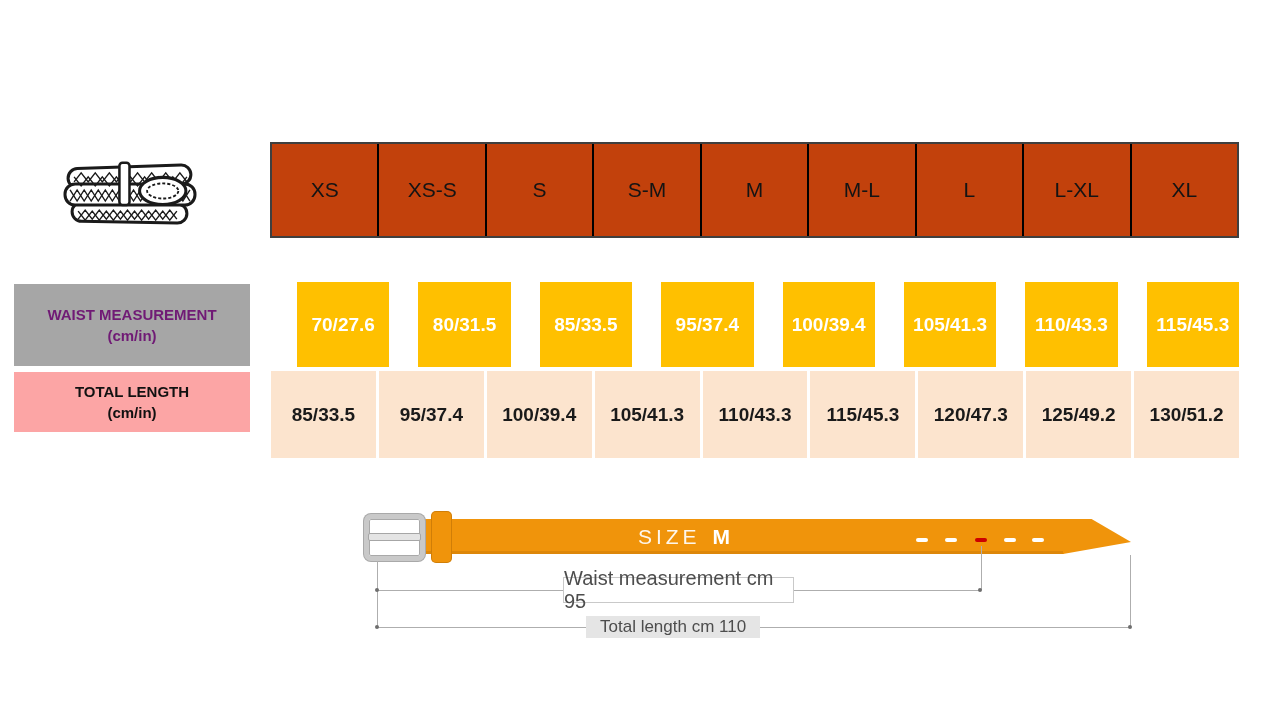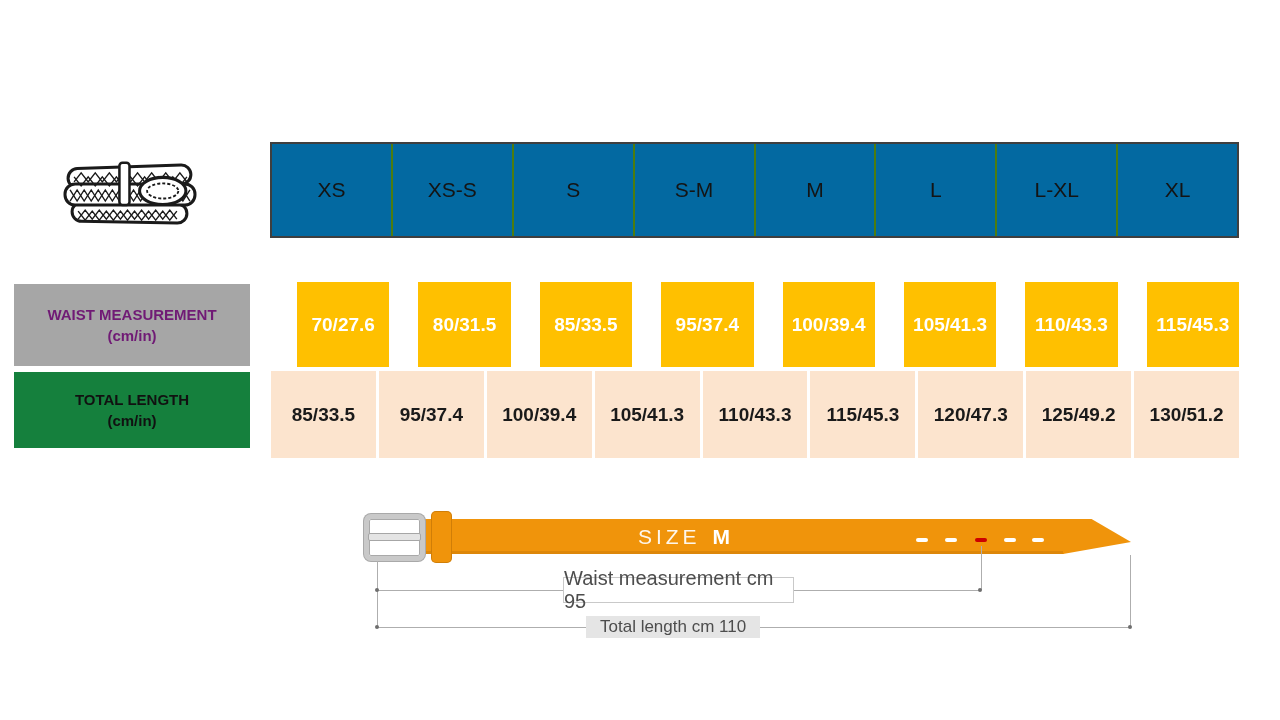--- a/index.html
+++ b/index.html
@@ -2,31 +2,31 @@
 <html><head>
 <meta charset="utf-8">
 <style>
   * { margin:0; padding:0; box-sizing:border-box; }
   body { background:#fff; }
   .page { position:relative; width:1280px; height:720px; background:#ffffff;
           font-family:"Liberation Sans", sans-serif; overflow:hidden; }
 
   
   .size-header { position:absolute; left:270px; top:142px; width:969px; height:96px;
-                 display:flex; border:2px solid #3f3f3f; background:#0369a1; }
+                 display:flex; border:2px solid #3f3f3f; background:#c2410c; }
   .size-cell { flex:1; display:flex; align-items:center; justify-content:center;
-               font-size:21px; color:#141414; border-left:2px solid #4d7c0f; }
+               font-size:21px; color:#141414; border-left:2px solid #000000; }
   .size-cell:first-child { border-left:none; }
 
   
   .row-label { position:absolute; left:14px; width:236px; display:flex; flex-direction:column;
                align-items:center; justify-content:center; font-weight:bold; text-align:center;
                line-height:1.4; font-size:15px; }
   .row-label.waist  { top:284px; height:82px; background:#a6a6a6; color:#701a75; }
-  .row-label.length { top:372px; height:76px; background:#15803d; color:#111111; }
+  .row-label.length { top:372px; height:60px; background:#fca5a5; color:#111111; }
 
   
   .data-row { position:absolute; left:271px; width:968px; display:flex; gap:3px; }
   .data-row.waist  { top:282px; height:85px; }
   .data-row.length { top:371px; height:87px; }
   .data-cell { flex:1; display:flex; align-items:center; justify-content:center;
                font-weight:bold; font-size:19px; }
   .data-row.waist  .data-cell { background:#ffc000; color:#ffffff;margin-left:26px; }
   .data-row.length .data-cell { background:#fce4ce; color:#1a1a1a; }
 
@@ -83,20 +83,21 @@
     <ellipse cx="100" cy="34" rx="23" ry="13.5" fill="#ffffff" stroke="#1a1a1a" stroke-width="3"></ellipse>
     <ellipse cx="100" cy="34" rx="15.5" ry="7.5" fill="#ffffff" stroke="#1a1a1a" stroke-width="1.8" stroke-dasharray="3 2"></ellipse>
   </svg>
 
   <div class="size-header">
     <div class="size-cell">XS</div>
     <div class="size-cell">XS-S</div>
     <div class="size-cell">S</div>
     <div class="size-cell">S-M</div>
     <div class="size-cell">M</div>
+    <div class="size-cell">M-L</div>
     <div class="size-cell">L</div>
     <div class="size-cell">L-XL</div>
     <div class="size-cell">XL</div>
   </div>
 
   <div class="row-label waist">
     <span>WAIST MEASUREMENT</span>
     <span>(cm/in)</span>
   </div>
   <div class="data-row waist">

